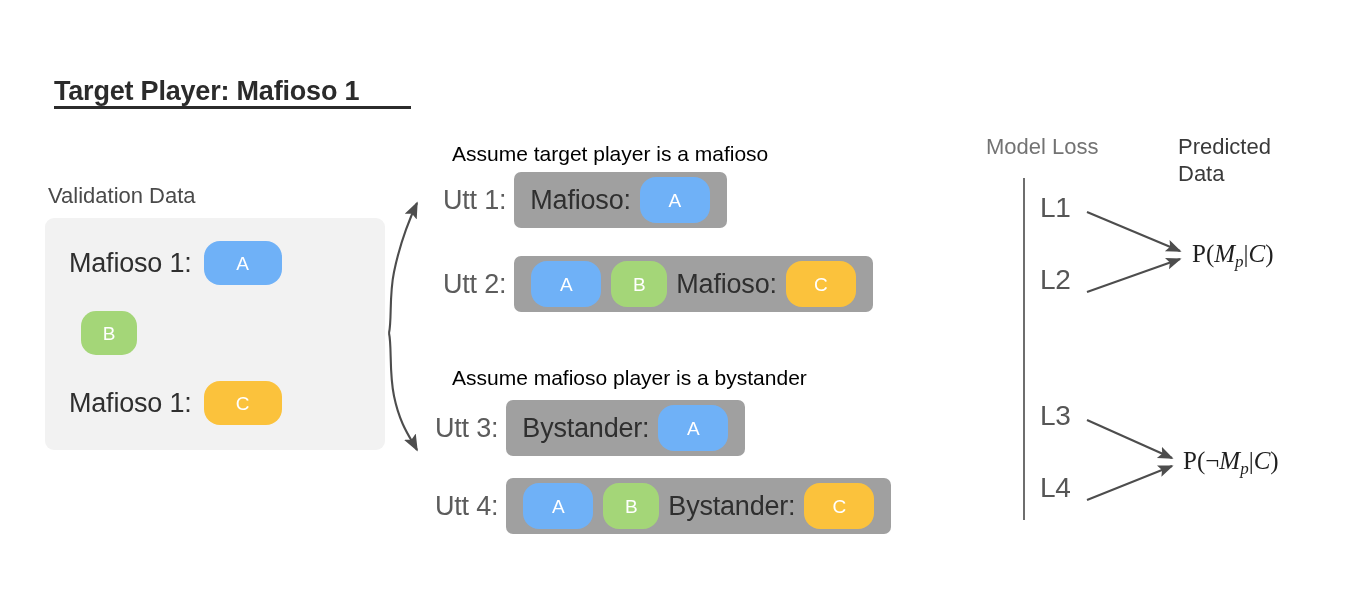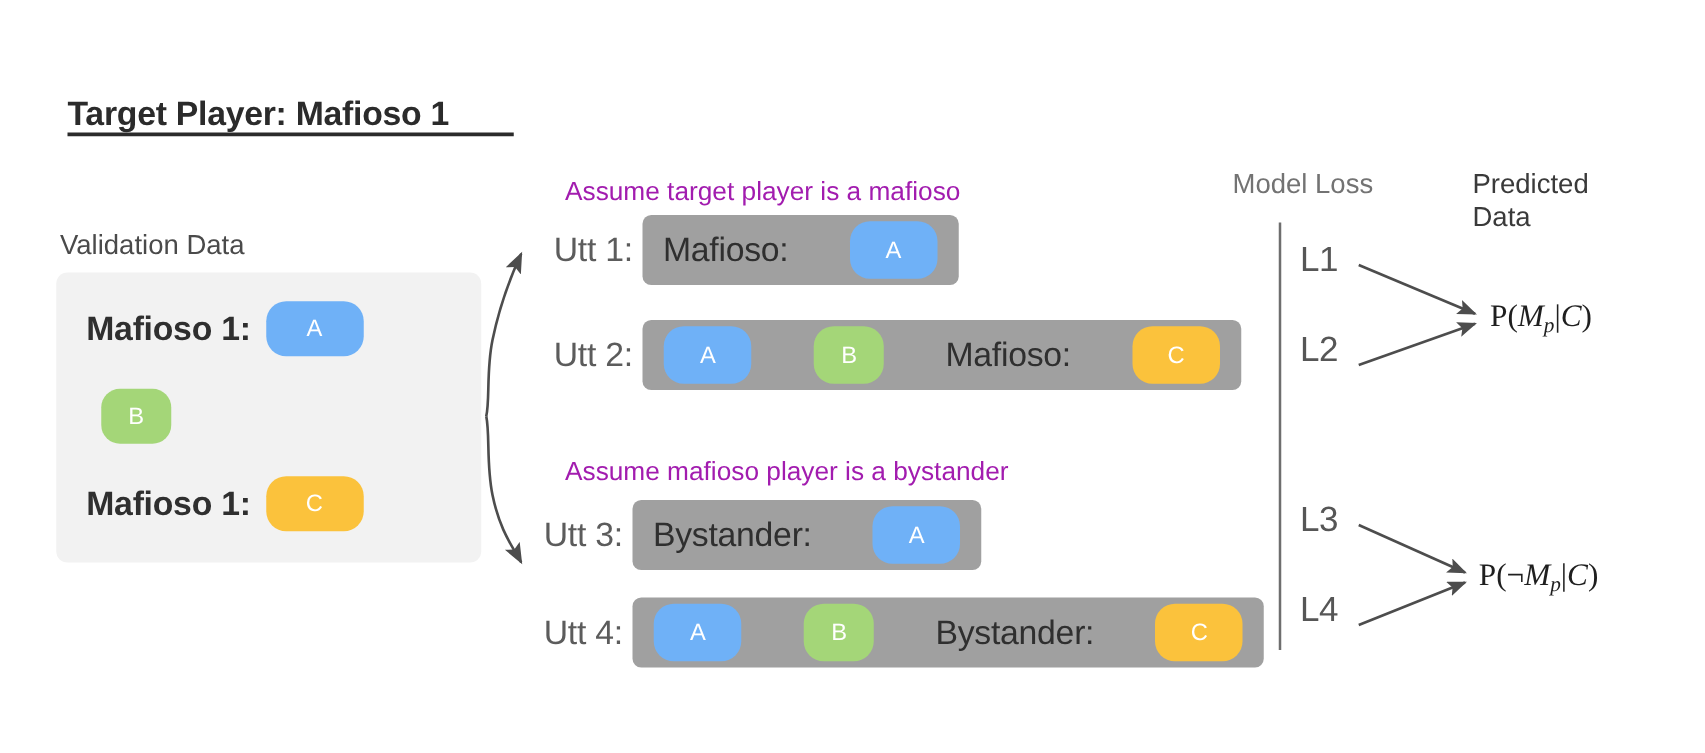--- a/index.html
+++ b/index.html
@@ -61,21 +61,20 @@
     position: absolute;
     display: flex;
     align-items: center;
     height: 46px;
     white-space: nowrap;
   }
   .val-row-label {
     font-size: 27px;
     color: #2f2f2f;
     letter-spacing: -0.2px;
-    font-weight: bold;
   }
   .val-row-0 { left: 24px; top: 22px; }
   .val-row-1 { left: 24px; top: 92px; }
   .val-row-2 { left: 24px; top: 162px; }
 
   
   .chip {
     display: inline-flex;
     align-items: center;
     justify-content: center;
@@ -93,21 +92,21 @@
   .chip-md { width: 56px; height: 44px; border-radius: 15px; font-size: 19px; }
   .chip-ut { width: 70px; height: 46px; border-radius: 16px; font-size: 19px; }
   .chip-sm { width: 56px; height: 46px; border-radius: 16px; font-size: 19px; }
 
   .val-chip { margin-left: 12px; }
 
   
   .assume-heading {
     position: absolute;
     font-size: 21px;
-    color: #a21caf;
+    color: #000000;
     white-space: nowrap;
   }
   #assume-mafioso   { left: 452px; top: 142px; }
   #assume-bystander { left: 452px; top: 366px; }
 
   
   .utt-row {
     position: absolute;
     display: flex;
     align-items: center;
@@ -120,21 +119,20 @@
     margin-right: 8px;
   }
   .utt-bar {
     display: inline-flex;
     align-items: center;
     background: #a0a0a0;
     border-radius: 7px;
     height: 56px;
     padding: 0 12px;
     box-sizing: border-box;
-    gap: 40px;
   }
   .utt-text {
     font-size: 27px;
     color: #2f2f2f;
     letter-spacing: -0.2px;
     padding: 0 4px;
   }
   .utt-bar .chip { margin: 0 5px; }
 
   #utt-row-1 { left: 443px; top: 172px; }

